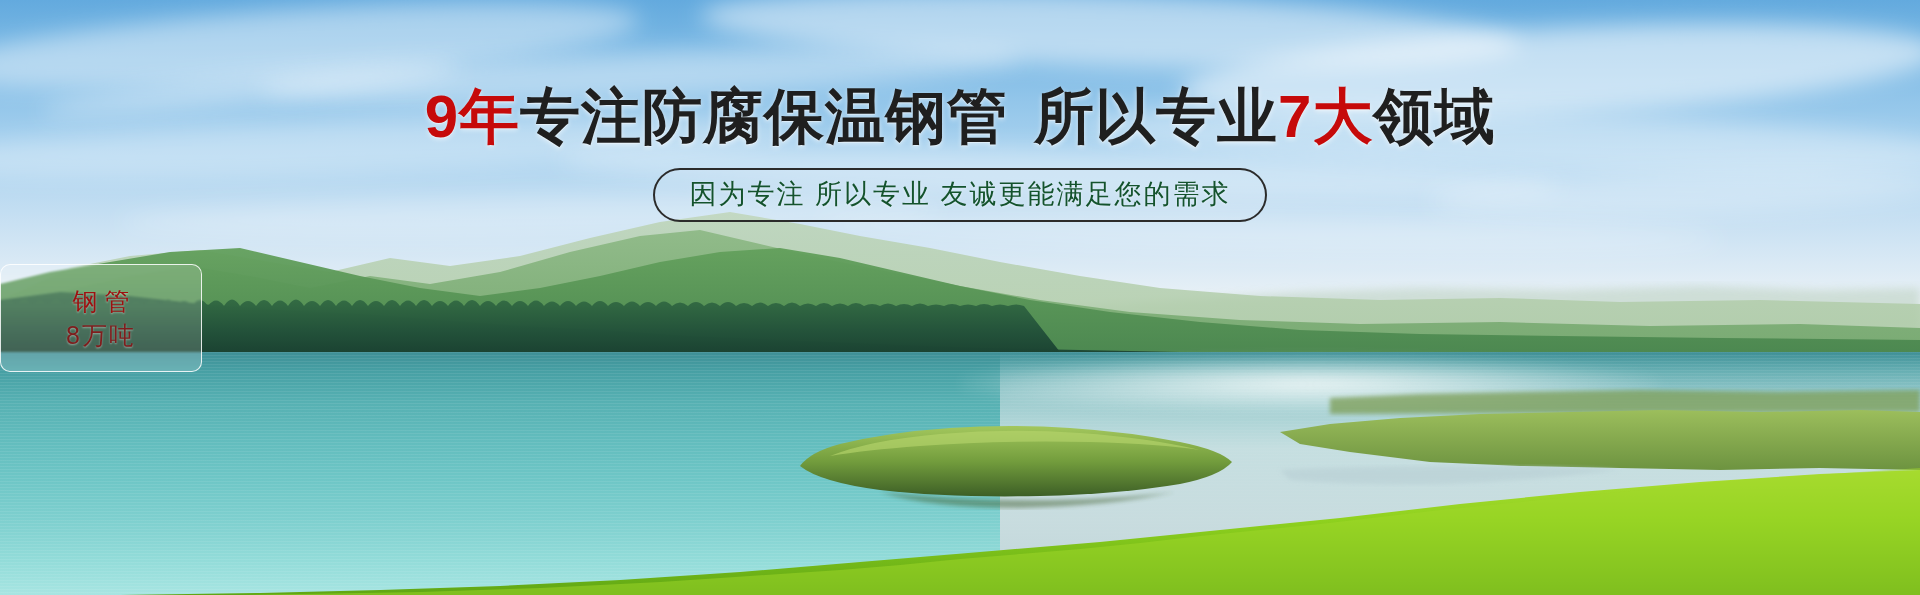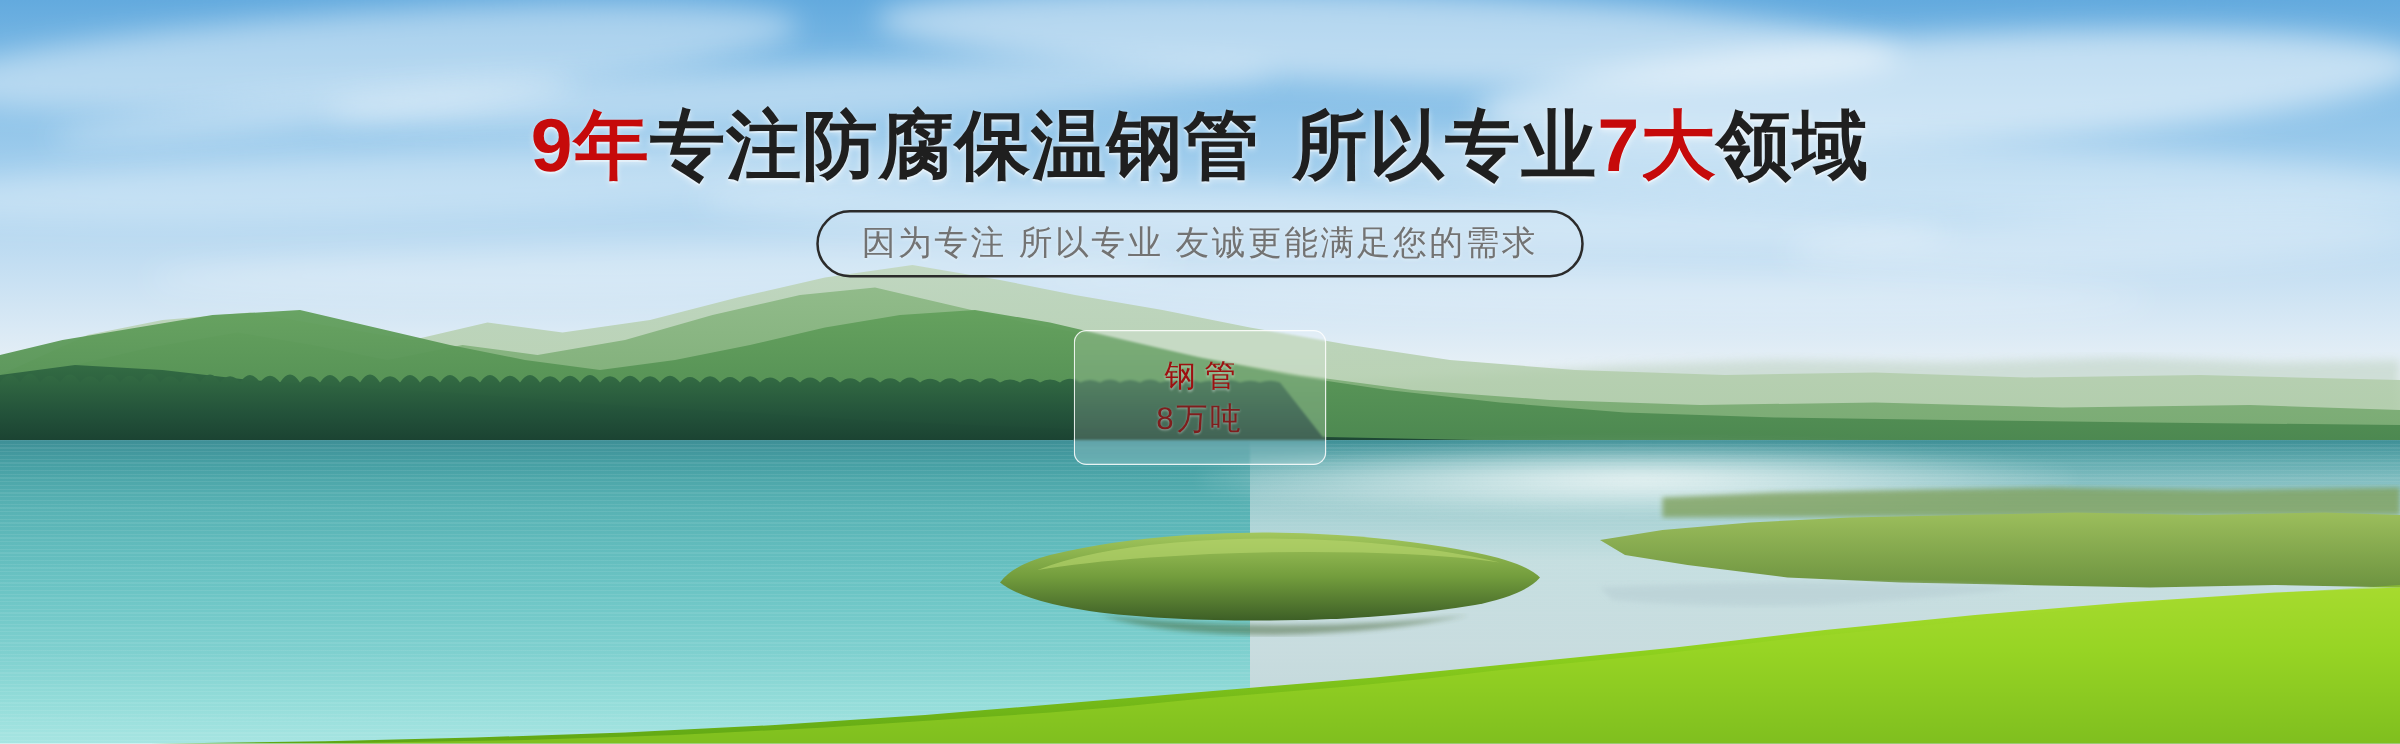--- a/index.html
+++ b/index.html
@@ -151,35 +151,36 @@
     text-align: center;
   }
   .pill {
     display: inline-block;
     padding: 7px 34px 9px 34px;
     border: 2px solid #2b2b2b;
     border-radius: 34px;
     font-size: 27px;
     line-height: 34px;
     letter-spacing: 2px;
-    color: #737373;
+    color: #14532d;
     font-weight: 400;
     white-space: nowrap;
     background: rgba(255,255,255,0.06);
     text-shadow: 0 1px 3px rgba(255,255,255,0.5);
   }
 
   
   .stats {
     position: absolute;
     left: 0; top: 264px;
     width: 1920px;
     display: flex;
     justify-content: center;
     gap: 8px;
+    flex-direction: column;
   }
   .stat-box {
     width: 202px;
     height: 108px;
     border: 1px solid rgba(255,255,255,0.85);
     border-radius: 10px;
     background: rgba(255,255,255,0.17);
     display: flex;
     flex-direction: column;
     align-items: center;

